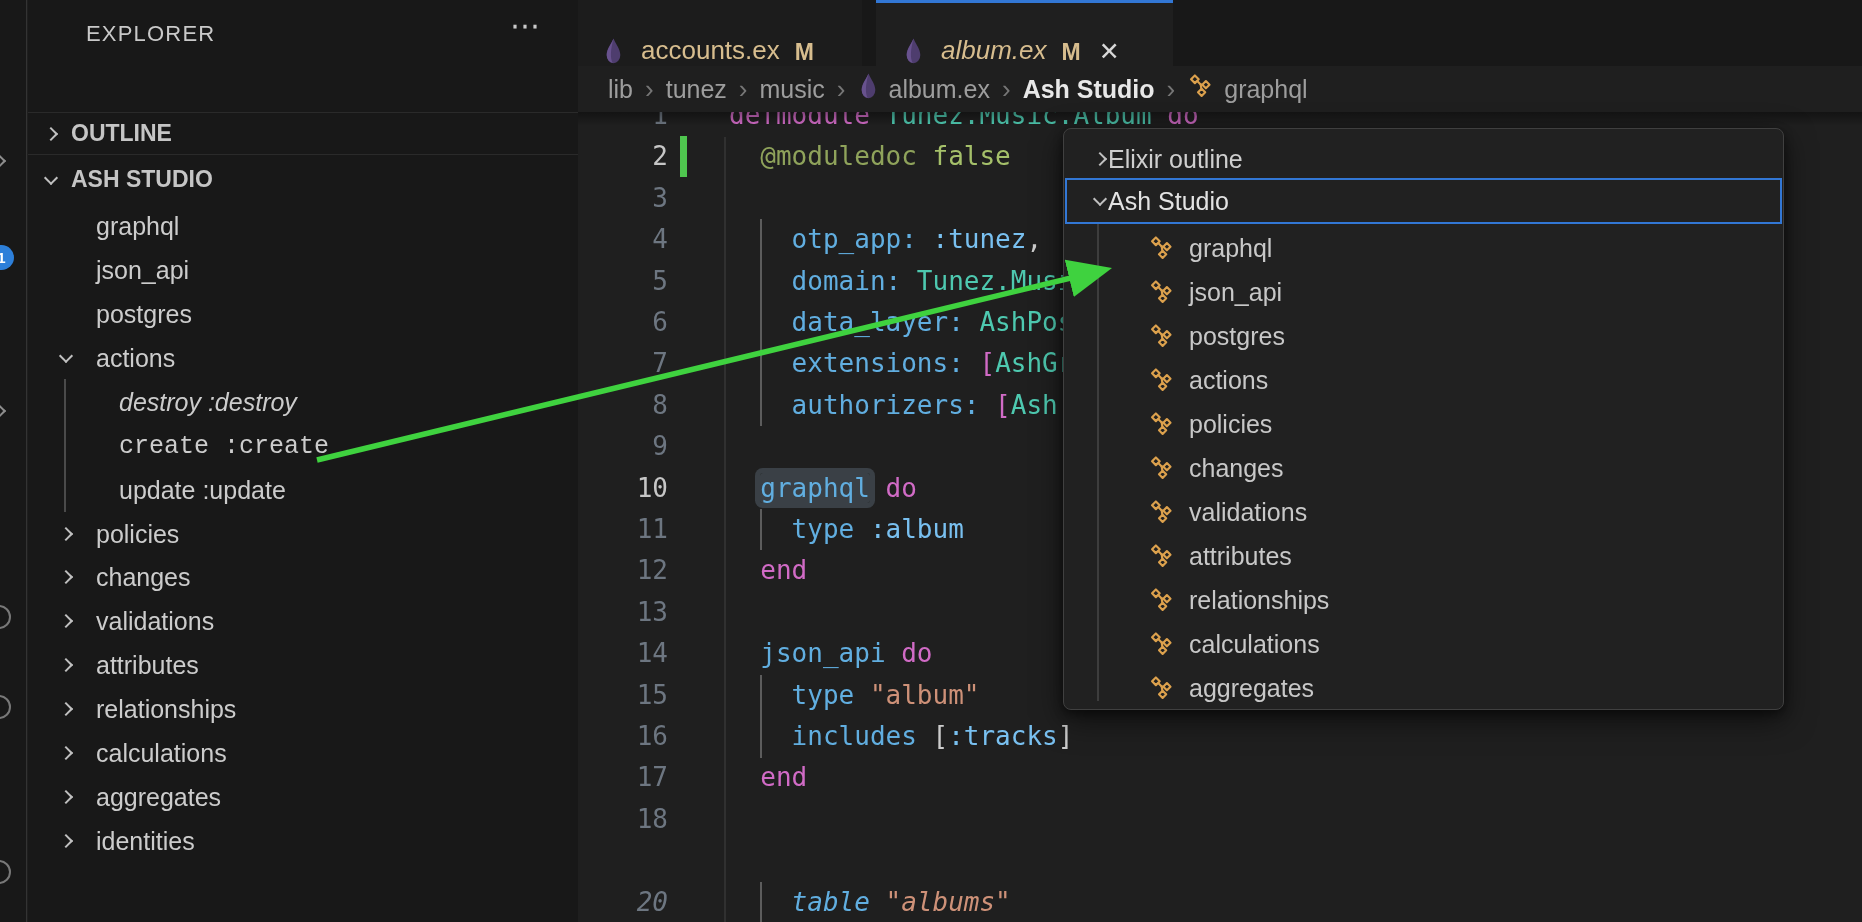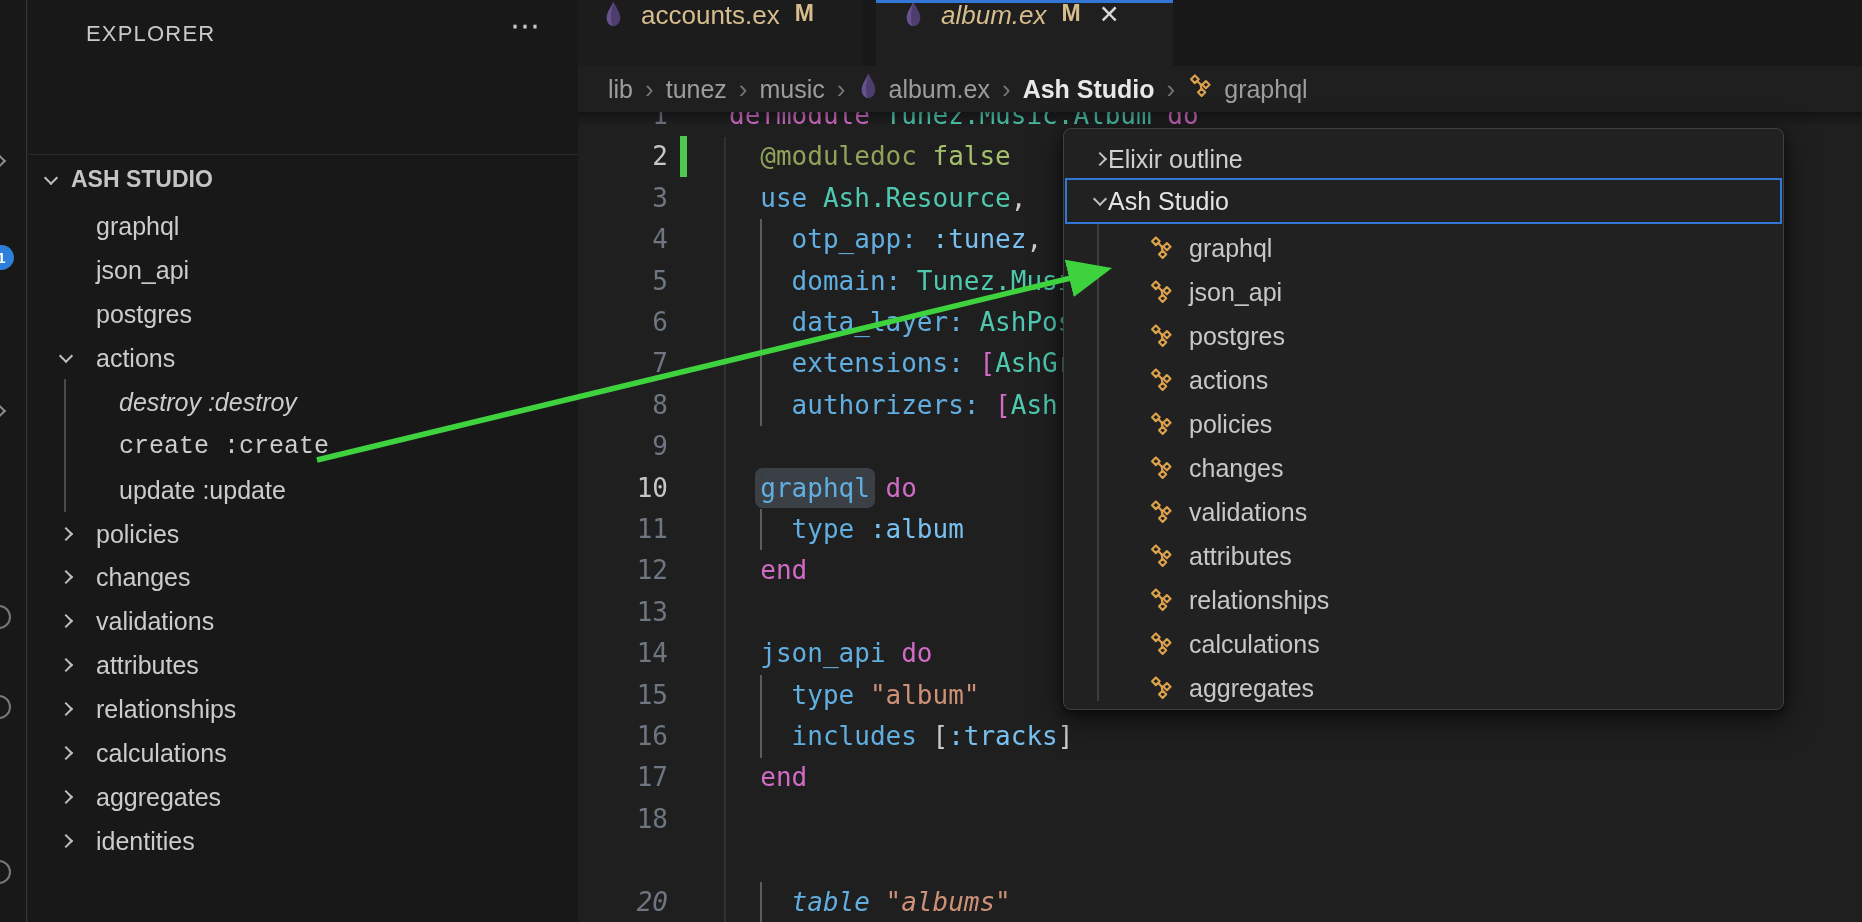--- a/index.html
+++ b/index.html
@@ -40,21 +40,21 @@
   .chev.right{transform:rotate(-45deg)}
   .chev.down{transform:rotate(45deg);margin-top:-4px}
   .tree-row{position:absolute;left:0;width:100%;height:44px;display:flex;align-items:center;
     font-size:25px;color:var(--fg);cursor:pointer}
   .tree-row .chev{position:absolute;left:33px}
   .guide-actions{position:absolute;left:36px;top:379px;width:2px;height:133px;background:#4a4a4a}
 
   
   .editor-group{position:absolute;left:578px;top:0;right:0;height:100%;background:var(--bg)}
   .tabbar{position:absolute;left:0;top:0;right:0;height:66px;background:var(--panel);display:flex}
-  .tab{position:relative;height:100%;display:flex;align-items:flex-start;cursor:pointer}
+  .tab{position:relative;height:100%;display:flex;align-items:flex-end;cursor:pointer}
   .tab1{width:284px;background:var(--tab-inactive);padding-left:25px}
   .tab-gap{width:14px;background:var(--panel)}
   .tab2{width:297px;background:var(--bg);padding-left:27px}
   .tab2::before{content:"";position:absolute;left:0;top:0;right:0;height:3px;background:var(--blue)}
   .tab .ficon{margin-right:17px;display:flex}
   .tab-label{color:var(--gold);font-size:26px}
   .tab2 .tab-label{font-style:italic}
   .tab .mbadge{color:var(--gold);font-size:23px;font-weight:bold;margin-left:15px}
   .tab .close{color:#d8d8d8;font-size:25px;margin-left:18px;cursor:pointer}
 
@@ -109,20 +109,24 @@
   <span class="act-chev" style="top:406px"></span>
   <span class="act-frag" style="top:605px"></span>
   <span class="act-frag" style="top:695px"></span>
   <span class="act-frag" style="top:860px"></span>
 </div>
 
 <div class="sidebar">
   <div class="sb-header">EXPLORER</div>
   <div class="sb-more">⋯</div>
 
+  <div class="sb-section" style="top:112px;height:42px">
+    <span class="chev right"></span>
+    <span>OUTLINE</span>
+  </div>
   <div class="sb-section" style="top:154px;height:50px">
     <span class="chev down"></span>
     <span>ASH STUDIO</span>
   </div>
 
   <div id="tree">
       <div class="tree-row" style="top: 204px;">
         <span style="margin-left: 68px;">graphql</span>
       </div>
       <div class="tree-row" style="top: 248px;">
@@ -246,21 +250,21 @@
   <div class="bc-shadow"></div>
 
   <div class="code" id="code">
     <div class="g1"></div>
     <div class="g2" style="top:107px;height:207px"></div>
     <div class="g2" style="top:397px;height:41px"></div>
     <div class="g2" style="top:563px;height:83px"></div>
     <div class="g2" style="top:770px;height:40px"></div>
   <div class="code-row" style="top: -17px;"><span class="lnum">1</span><span class="ltext"><span class="c-kw">defmodule</span><span class="c-mod"> Tunez.Music.Album</span><span class="c-kw"> do</span></span></div>
       <div class="code-row" style="top: 24px;"><span class="lnum active">2</span><span class="gitbar"></span><span class="ltext"><span class="c-attr">  @moduledoc</span><span class="c-bool"> false</span></span></div>
-      <div class="code-row" style="top: 66px;"><span class="lnum">3</span><span class="ltext"><span class="c-call">  use</span><span class="c-mod"> Ash.Resource</span><span class="c-fg">,</span></span></div>
+      <div class="code-row" style="top: 66px;"><span class="lnum">3</span></div>
       <div class="code-row" style="top: 107px;"><span class="lnum">4</span><span class="ltext"><span class="c-call">    otp_app:</span><span class="c-atom"> :tunez</span><span class="c-fg">,</span></span></div>
       <div class="code-row" style="top: 149px;"><span class="lnum">5</span><span class="ltext"><span class="c-call">    domain:</span><span class="c-mod"> Tunez.Music</span><span class="c-fg">,</span></span></div>
       <div class="code-row" style="top: 190px;"><span class="lnum">6</span><span class="ltext"><span class="c-call">    data_layer:</span><span class="c-mod"> AshPostgres.DataLayer</span><span class="c-fg">,</span></span></div>
       <div class="code-row" style="top: 231px;"><span class="lnum">7</span><span class="ltext"><span class="c-call">    extensions:</span><span class="c-fg"> </span><span class="c-brk">[</span><span class="c-mod">AshGraphql.Resource, AshJsonApi.Resource</span><span class="c-brk">]</span><span class="c-fg">,</span></span></div>
       <div class="code-row" style="top: 273px;"><span class="lnum">8</span><span class="ltext"><span class="c-call">    authorizers:</span><span class="c-fg"> </span><span class="c-brk">[</span><span class="c-mod">Ash.Policy.Authorizer</span><span class="c-brk">]</span></span></div>
       <div class="code-row" style="top: 314px;"><span class="lnum">9</span><span class="ltext"></span></div>
       <div class="code-row" style="top: 356px;"><span class="lnum active">10</span><span class="ltext"><span class="c-fg">  </span><span class="c-call hl-word">graphql</span><span class="c-kw"> do</span></span></div>
       <div class="code-row" style="top: 397px;"><span class="lnum">11</span><span class="ltext"><span class="c-call">    type</span><span class="c-atom"> :album</span></span></div>
       <div class="code-row" style="top: 438px;"><span class="lnum">12</span><span class="ltext"><span class="c-kw">  end</span></span></div>
       <div class="code-row" style="top: 480px;"><span class="lnum">13</span><span class="ltext"></span></div>

